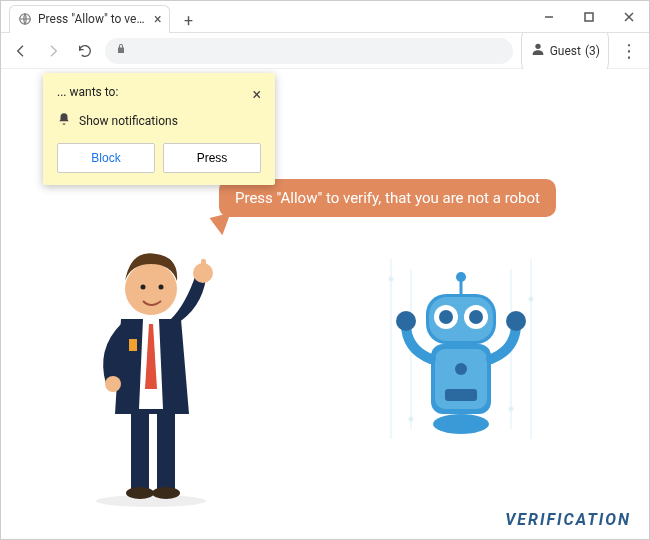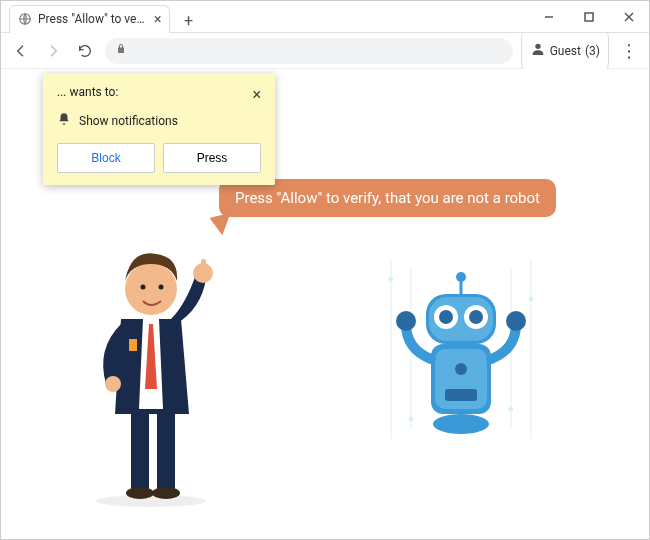--- a/index.html
+++ b/index.html
@@ -199,15 +199,16 @@
 
         <path d="M60 110 Q35 100 35 75" stroke="#3a9ad8" stroke-width="10" fill="none" stroke-linecap="round"></path>
         <circle cx="35" cy="72" r="10" fill="#2a6aa0"></circle>
         <path d="M120 110 Q145 100 145 75" stroke="#3a9ad8" stroke-width="10" fill="none" stroke-linecap="round"></path>
         <circle cx="145" cy="72" r="10" fill="#2a6aa0"></circle>
 
         <ellipse cx="90" cy="175" rx="28" ry="10" fill="#3a9ad8"></ellipse>
       </svg>
     </div>
 
+    <div class="verification">VERIFICATION</div>
   </div>
 
 </div>
 
 </body></html>

